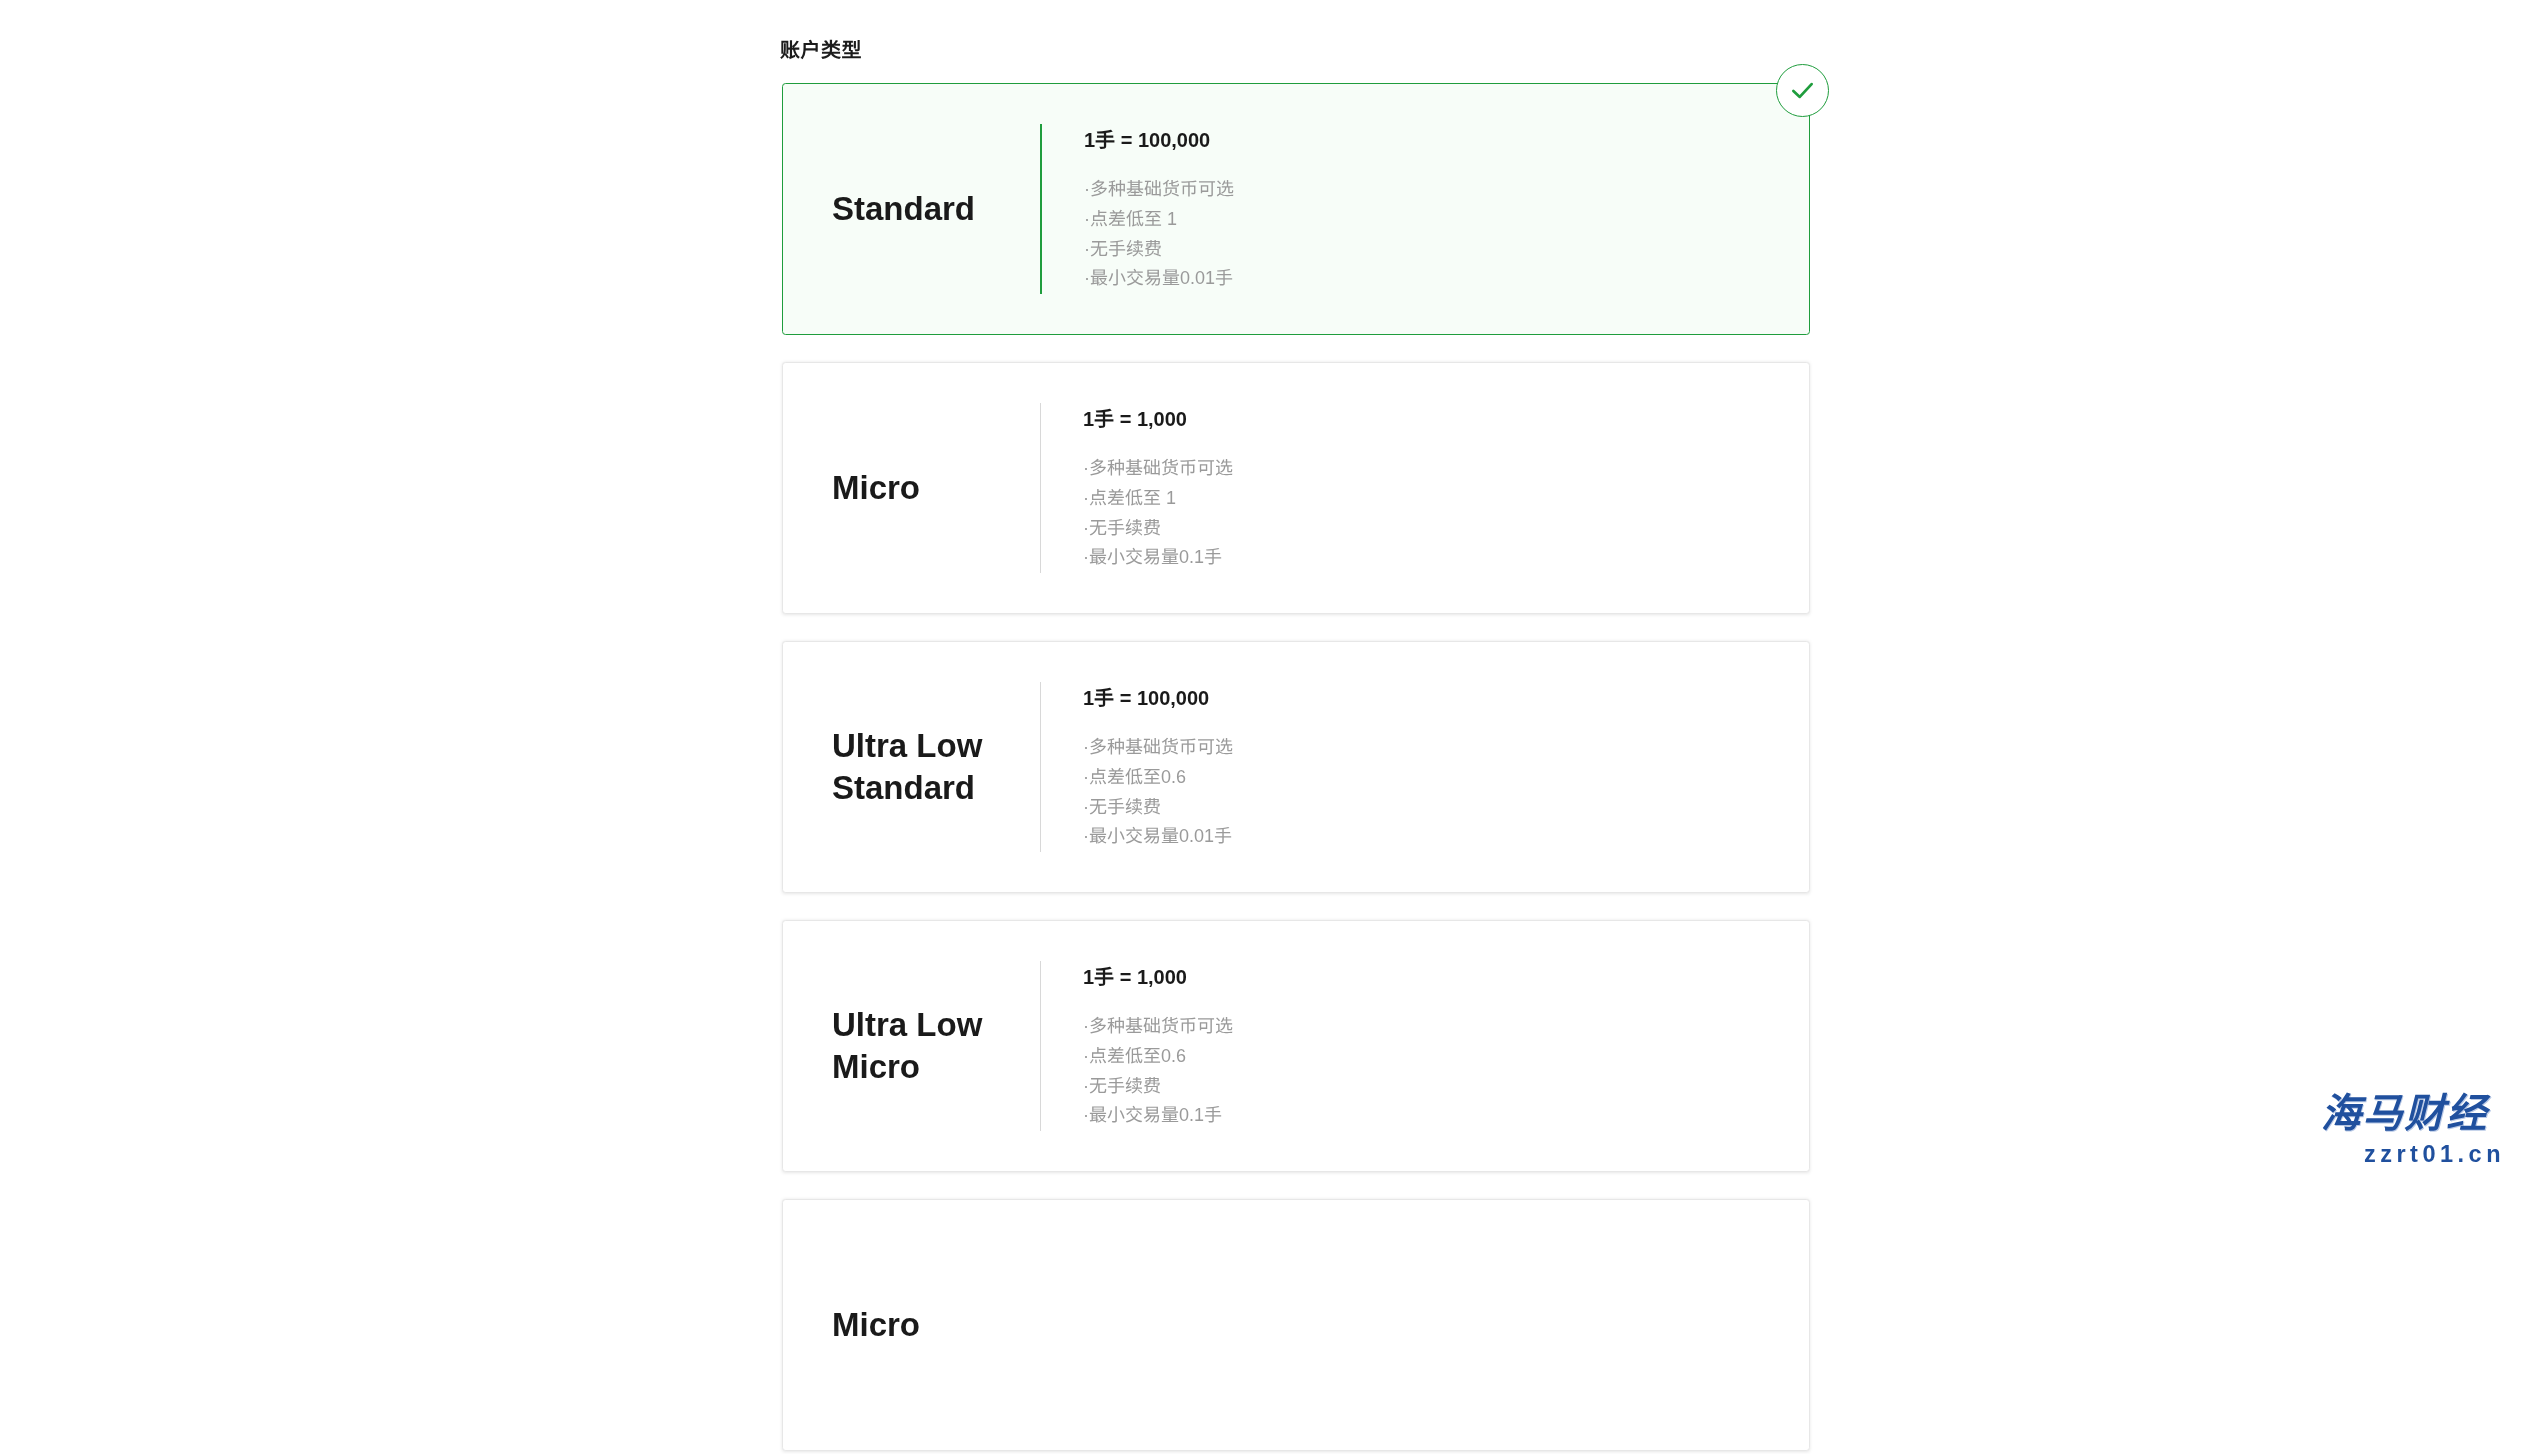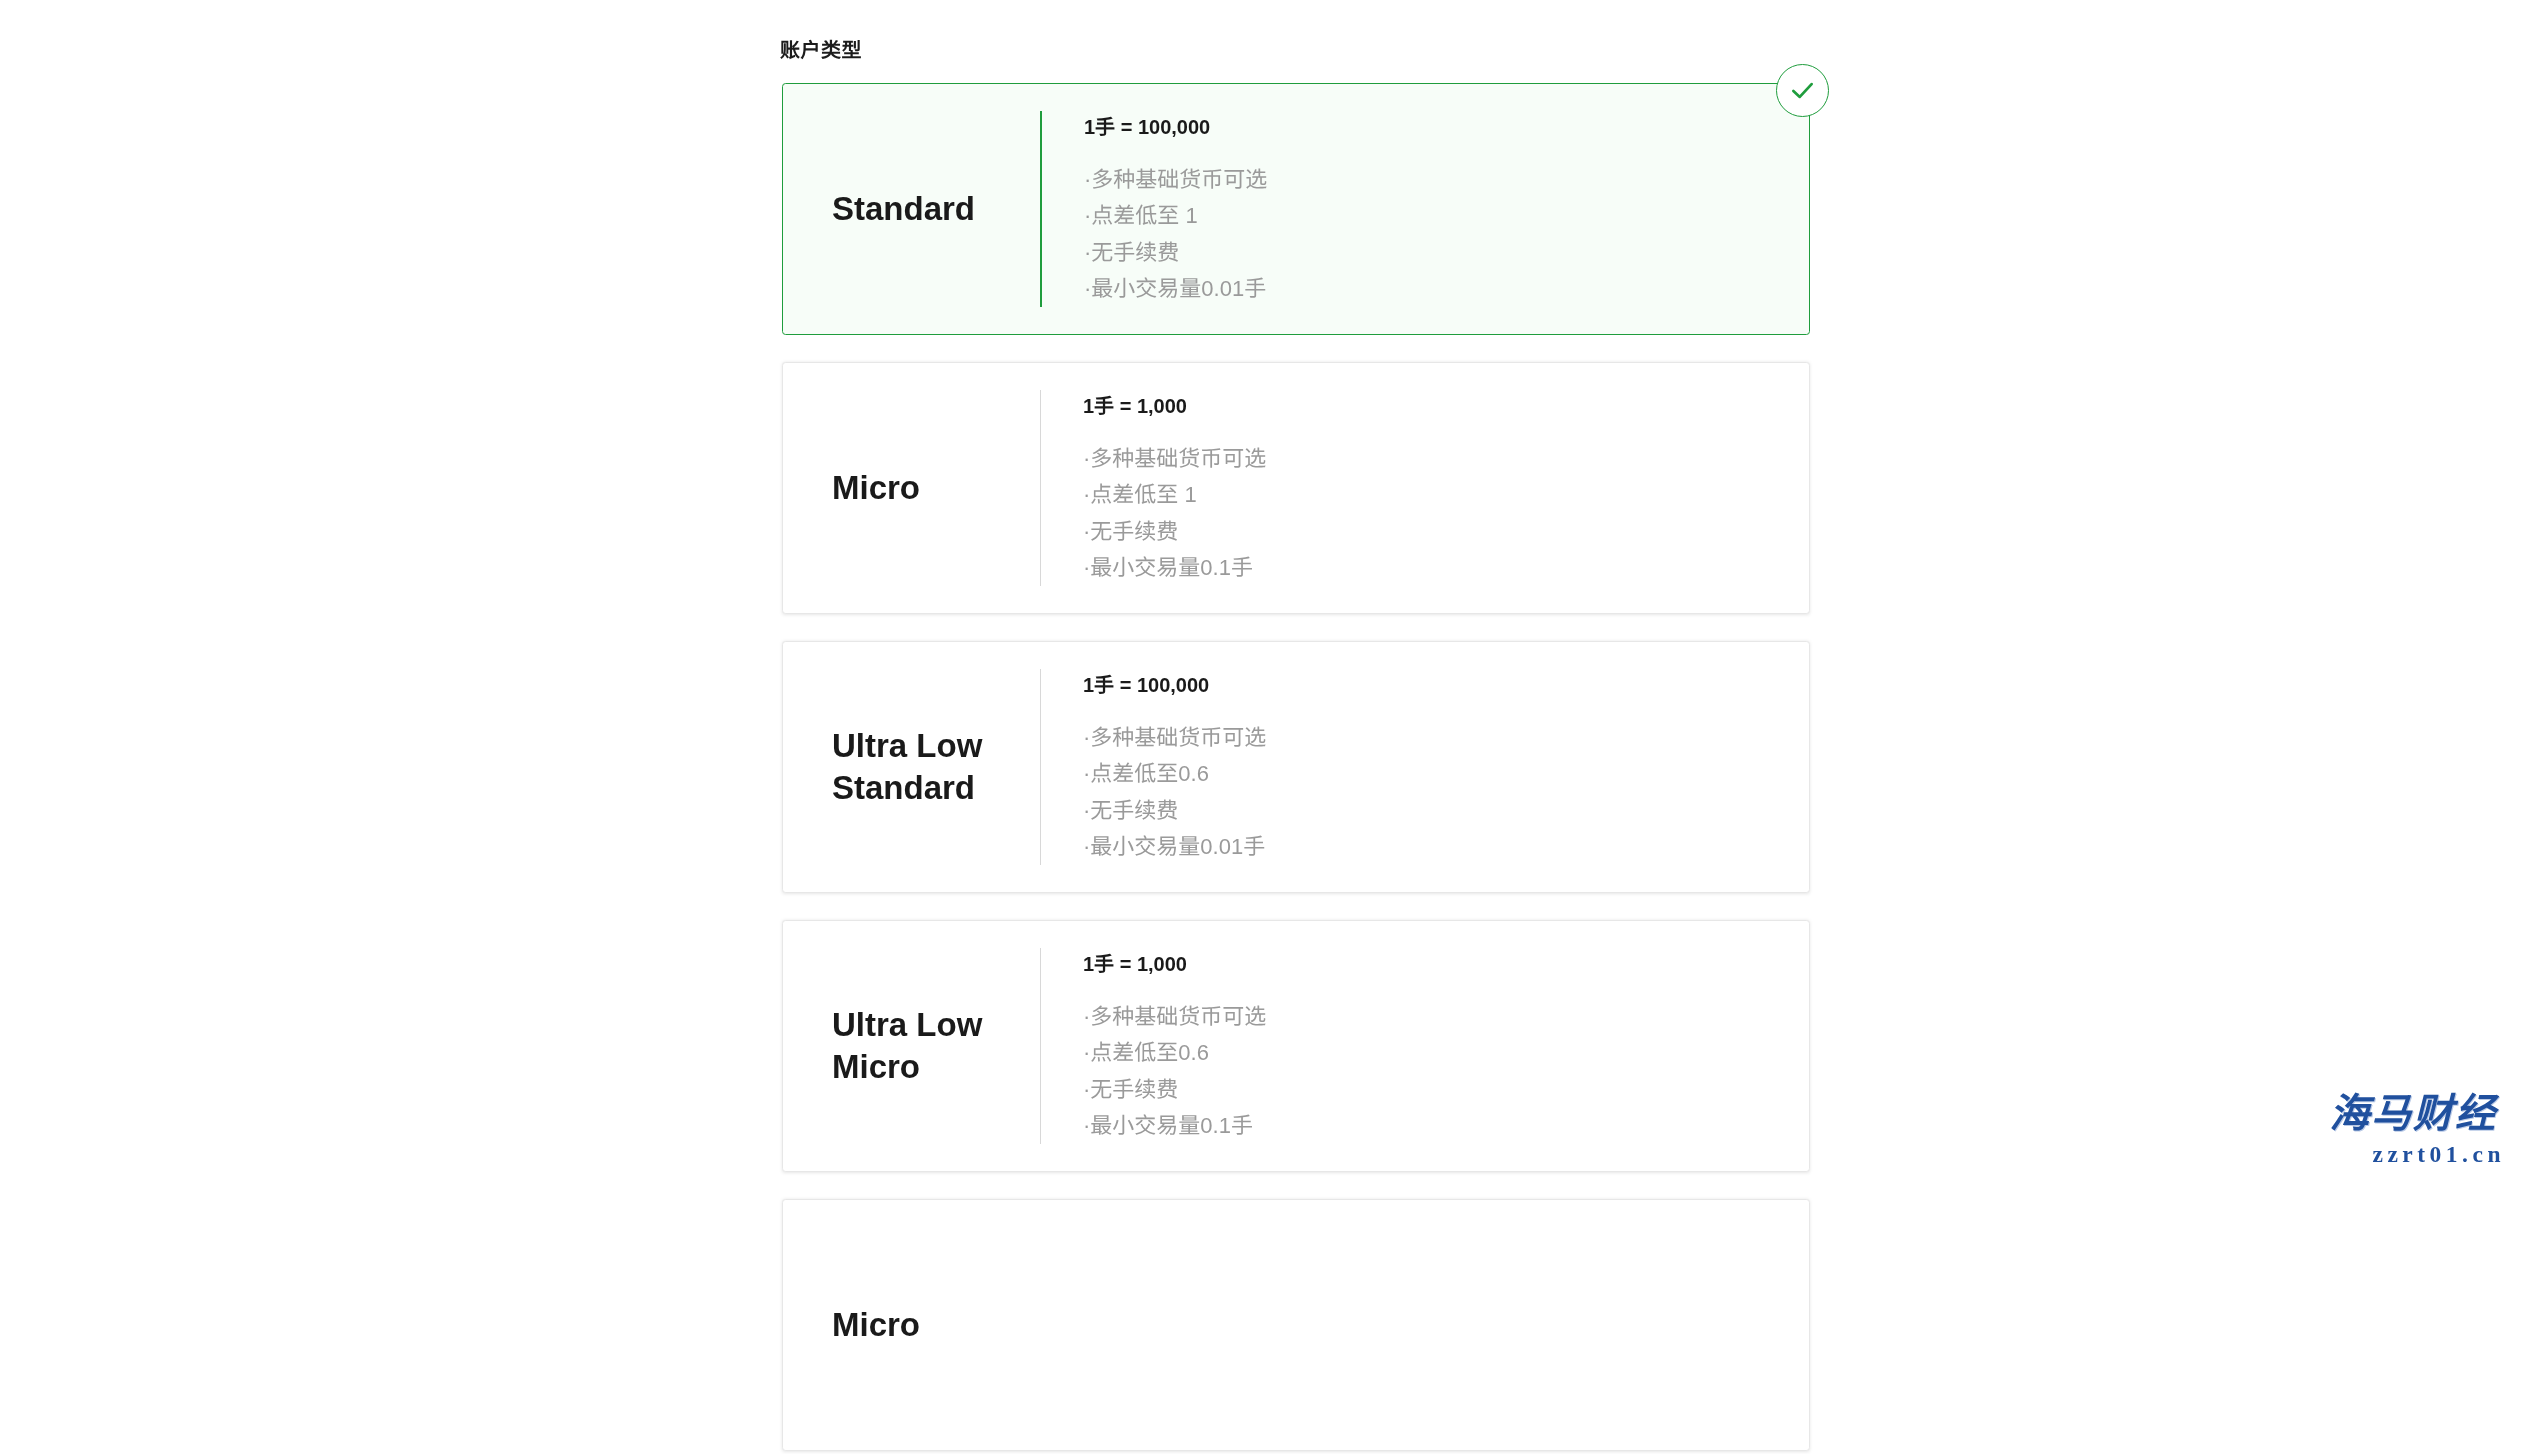--- a/index.html
+++ b/index.html
@@ -82,21 +82,21 @@
   }
 
   .lot-line {
     font-size: 20px;
     font-weight: bold;
     color: #1a1a1a;
     margin-bottom: 22px;
   }
 
   .feature {
-    font-size: 22px;
+    font-size: 18px;
     color: #9a9a9a;
     line-height: 1.65;
     white-space: nowrap;
   }
 
   .check-badge {
     position: absolute;
     right: -20px;
     top: -20px;
     width: 53px;
@@ -121,21 +121,21 @@
   .watermark .wm-main {
     font-family: "DejaVu Serif", serif;
     font-weight: bold;
     font-style: italic;
     font-size: 40px;
     letter-spacing: 1.8px;
     color: #20509e;
     text-shadow: 0.9px 0.9px 0 #b9c9e6;
   }
   .watermark .wm-sub {
-    font-family: Liberation Serif, serif;
+    font-family: Liberation Sans, sans-serif;
     font-weight: bold;
     font-size: 23.5px;
     letter-spacing: 4.5px;
     color: #20509e;
     margin-top: 1.8px;
     margin-left: 43px;
   }
 </style>
 </head>
 <body>

